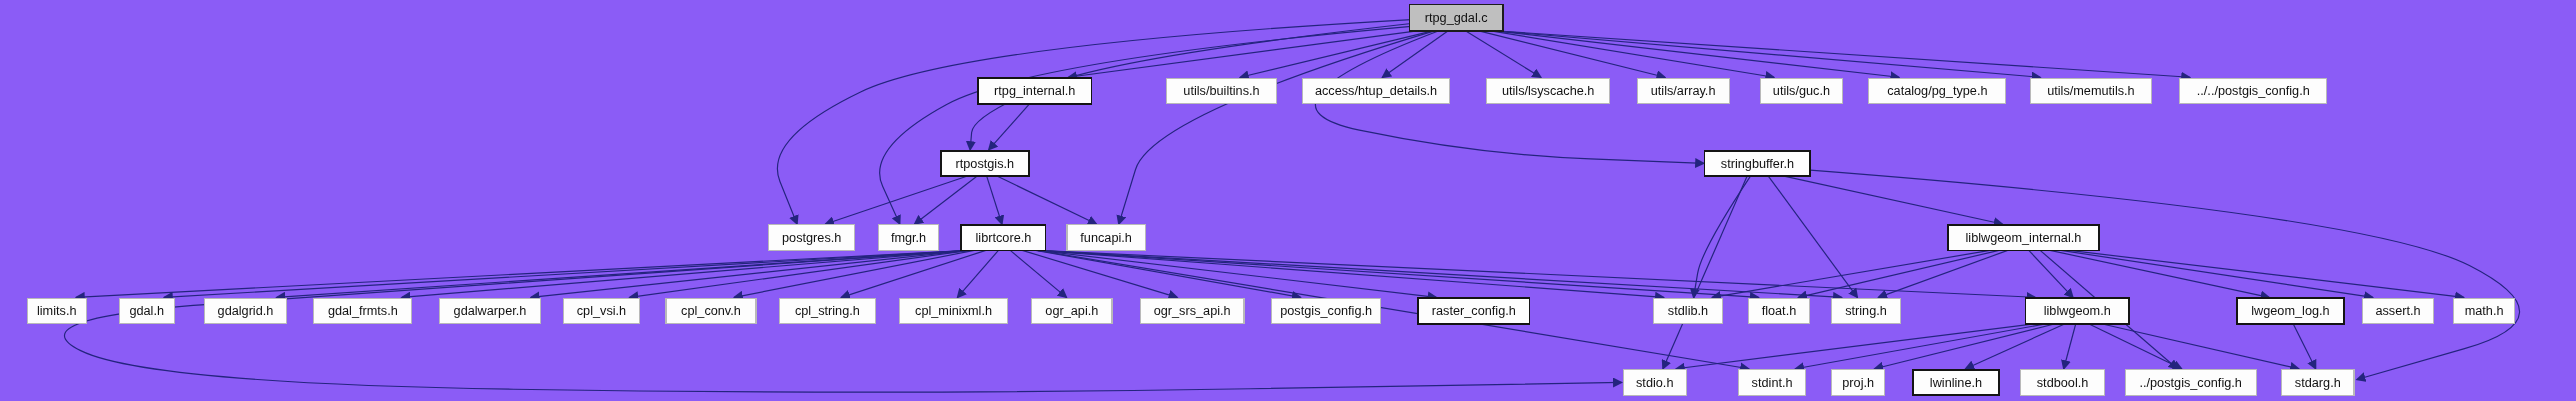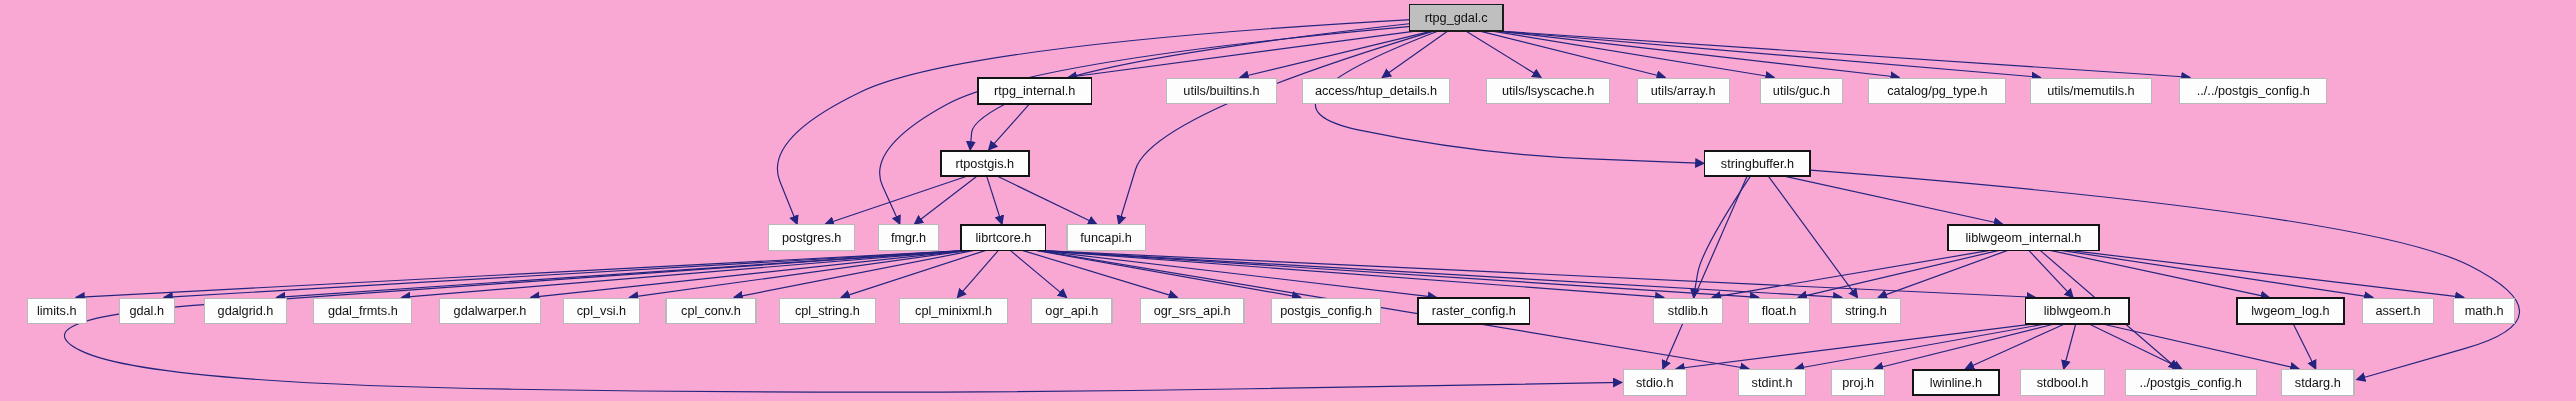--- a/index.html
+++ b/index.html
@@ -1,16 +1,16 @@
 <!DOCTYPE html>
 <html><head>
 <meta charset="utf-8">
 <style>
   html,body{margin:0;padding:0;background:#ffffff;}
-  .canvas{position:relative;width:2576px;height:402px;background:#f9a8d4;overflow:hidden;}
+  .canvas{position:relative;width:2576px;height:402px;background:#8b5cf6;overflow:hidden;}
   svg{display:block;}
   .edge{fill:none;stroke-width:1.2px;}
   .node-rect{shape-rendering:crispEdges;}
   .node-rect.ext{fill:#fdfdfd;stroke:#b9b9b9;stroke-width:1.1;}
   .node-rect.doc{fill:#fdfdfd;stroke:#141414;stroke-width:1.8;}
   .node-rect.main{fill:#bfbfbf;stroke:#1c1c1c;stroke-width:1.4;}
   .node-label{font-family:"Liberation Sans","DejaVu Sans",sans-serif;font-size:13px;fill:#111111;
               text-anchor:middle;cursor:default;}
   .node{cursor:pointer;}
 </style>

